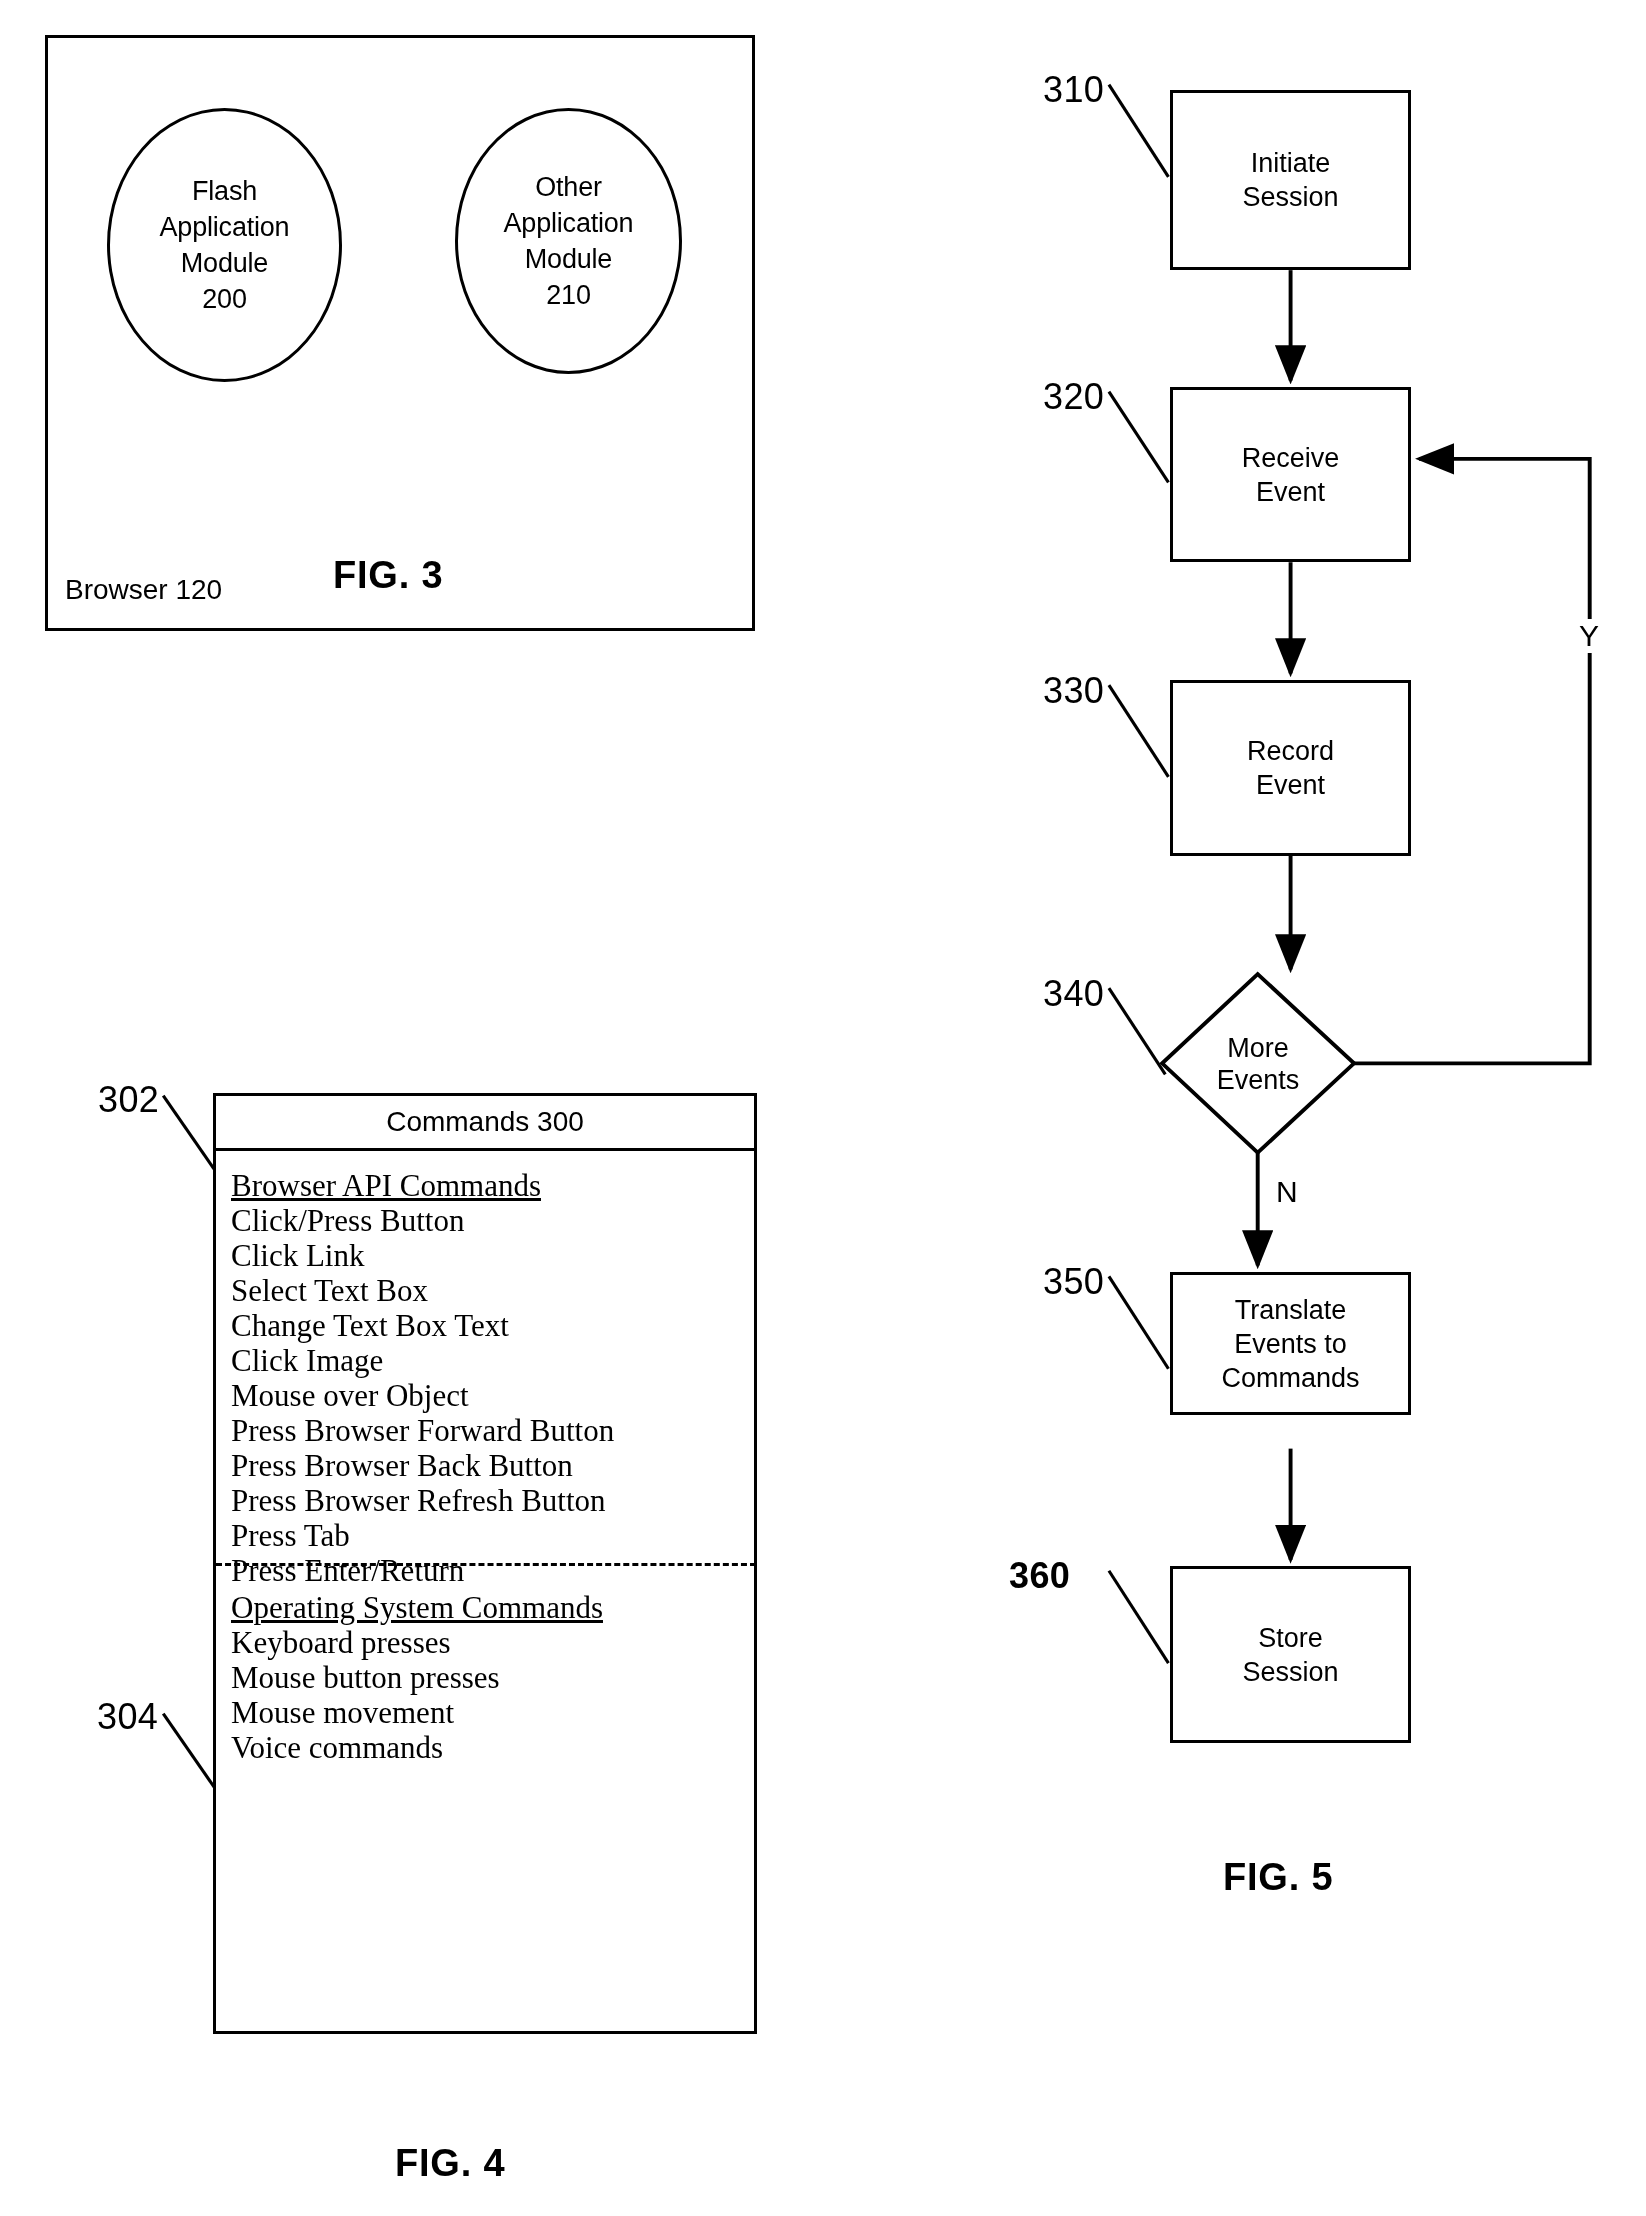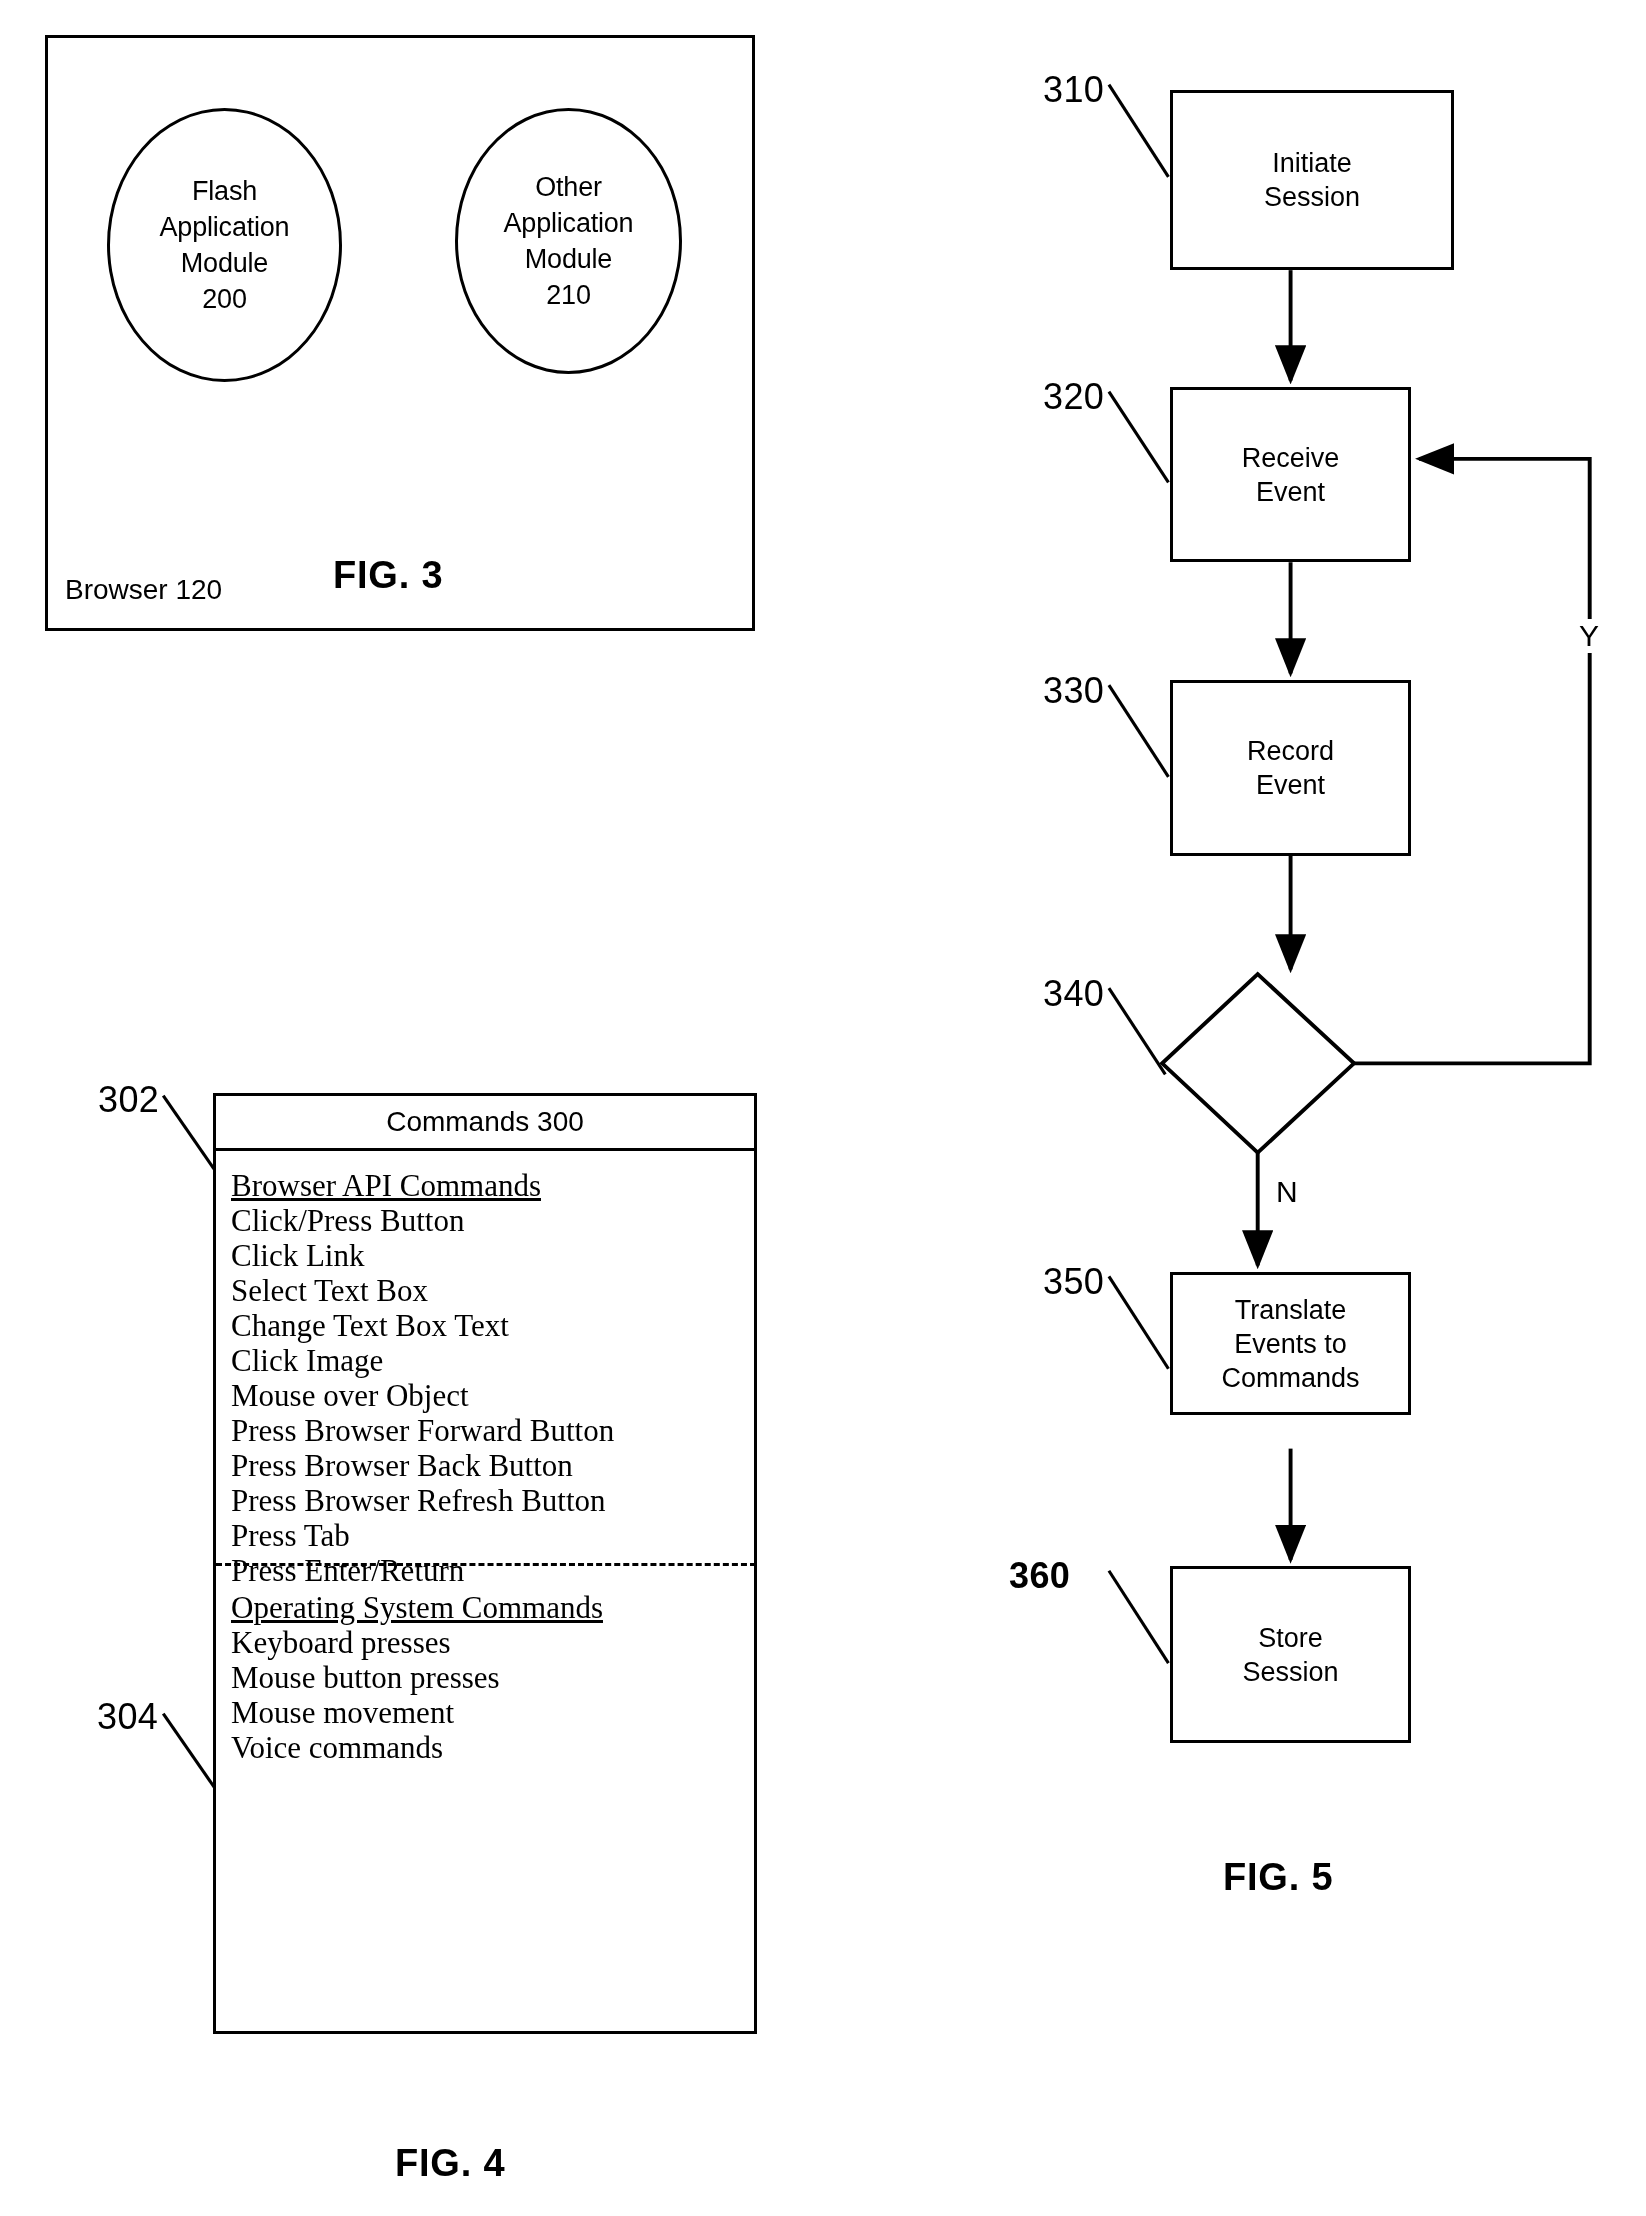--- a/index.html
+++ b/index.html
@@ -175,21 +175,21 @@
     flex-direction: column;
     align-items: center;
     justify-content: center;
     text-align: center;
   }
   .flow-box .line {
     font-size: 27px;
     line-height: 34px;
     white-space: nowrap;
   }
-  #box-310 { left: 1170px; top: 90px;  width: 284px; height: 180px; }
+  #box-310 { left: 1170px; top: 90px;  width: 241px; height: 180px; }
   #box-320 { left: 1170px; top: 387px;  width: 241px; height: 175px; }
   #box-330 { left: 1170px; top: 680px;  width: 241px; height: 176px; }
   #box-350 { left: 1170px; top: 1272px; width: 241px; height: 143px; }
   #box-360 { left: 1170px; top: 1566px; width: 241px; height: 177px; }
 
   #diamond-340 {
     position: absolute;
     left: 1162px;
     top: 974px;
     width: 192px;
@@ -349,20 +349,26 @@
     <div id="box-320" class="flow-box">
       <span class="line">Receive</span>
       <span class="line">Event</span>
     </div>
 
     <div id="box-330" class="flow-box">
       <span class="line">Record</span>
       <span class="line">Event</span>
     </div>
 
+    <div id="diamond-340">
+      <div class="dia-label">
+        <span class="line">More</span>
+        <span class="line">Events</span>
+      </div>
+    </div>
 
     <div id="box-350" class="flow-box">
       <span class="line">Translate</span>
       <span class="line">Events to</span>
       <span class="line">Commands</span>
     </div>
 
     <div id="box-360" class="flow-box">
       <span class="line">Store</span>
       <span class="line">Session</span>

